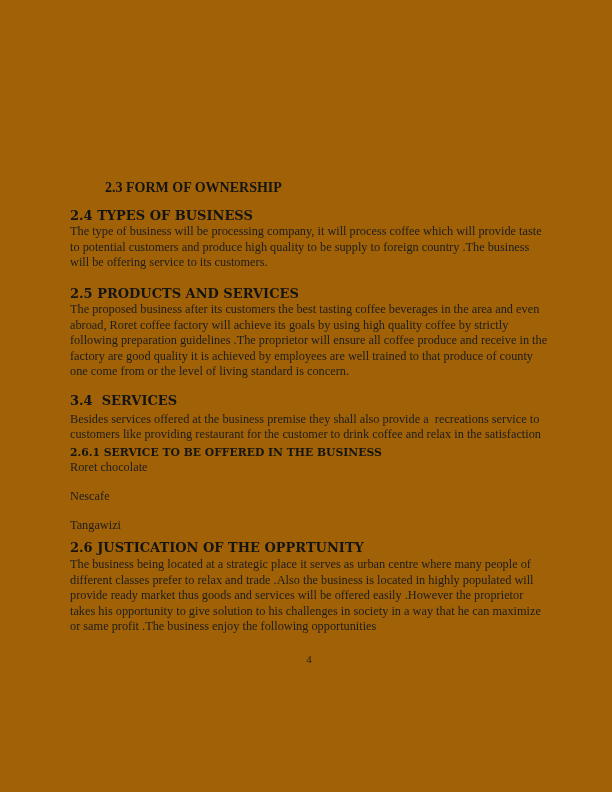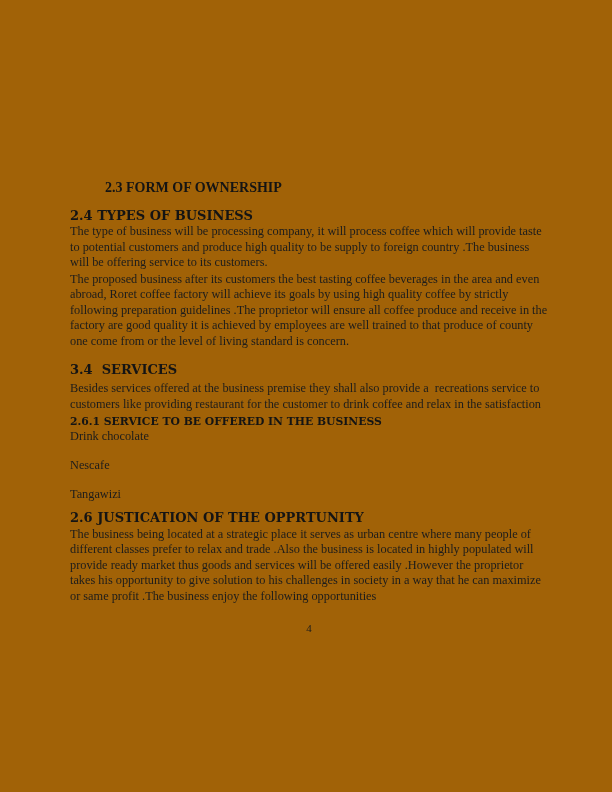--- a/index.html
+++ b/index.html
@@ -73,31 +73,32 @@
   <section>
     <h2 class="h h-times indent">2.3 FORM OF OWNERSHIP</h2>
   </section>
 
   <section>
     <h2 class="h h-cambria mt-h24">2.4 TYPES OF BUSINESS</h2>
     <p class="p">The type of business will be processing company, it will process coffee which will provide taste to potential customers and produce high quality to be supply to foreign country .The business will be offering service to its customers.</p>
   </section>
 
   <section>
+    <h2 class="h h-cambria mt-h25">2.5 PRODUCTS AND SERVICES</h2>
     <p class="p">The proposed business after its customers the best tasting coffee beverages in the area and even abroad, Roret coffee factory will achieve its goals by using high quality coffee by strictly following preparation guidelines .The proprietor will ensure all coffee produce and receive in the factory are good quality it is achieved by employees are well trained to that produce of county one come from or the level of living standard is concern.</p>
   </section>
 
   <section>
     <h2 class="h h-cambria mt-h26">3.4  SERVICES</h2>
     <p class="p mt-p4">Besides services offered at the business premise they shall also provide a  recreations service to customers like providing restaurant for the customer to drink coffee and relax in the satisfaction</p>
   </section>
 
   <section>
     <h3 class="h-sub mt-h261">2.6.1 SERVICE TO BE OFFERED IN THE BUSINESS</h3>
-    <p class="p">Drink chocolate</p>
+    <p class="p">Roret chocolate</p>
     <p class="p mt-item">Nescafe</p>
     <p class="p mt-item">Tangawizi</p>
   </section>
 
   <section>
     <h2 class="h h-cambria mt-h26j">2.6 JUSTICATION OF THE OPPRTUNITY</h2>
     <p class="p mt-p5">The business being located at a strategic place it serves as urban centre where many people of different classes prefer to relax and trade .Also the business is located in highly populated will provide ready market thus goods and services will be offered easily .However the proprietor takes his opportunity to give solution to his challenges in society in a way that he can maximize or same profit .The business enjoy the following opportunities</p>
   </section>
 
   <div class="footer">

